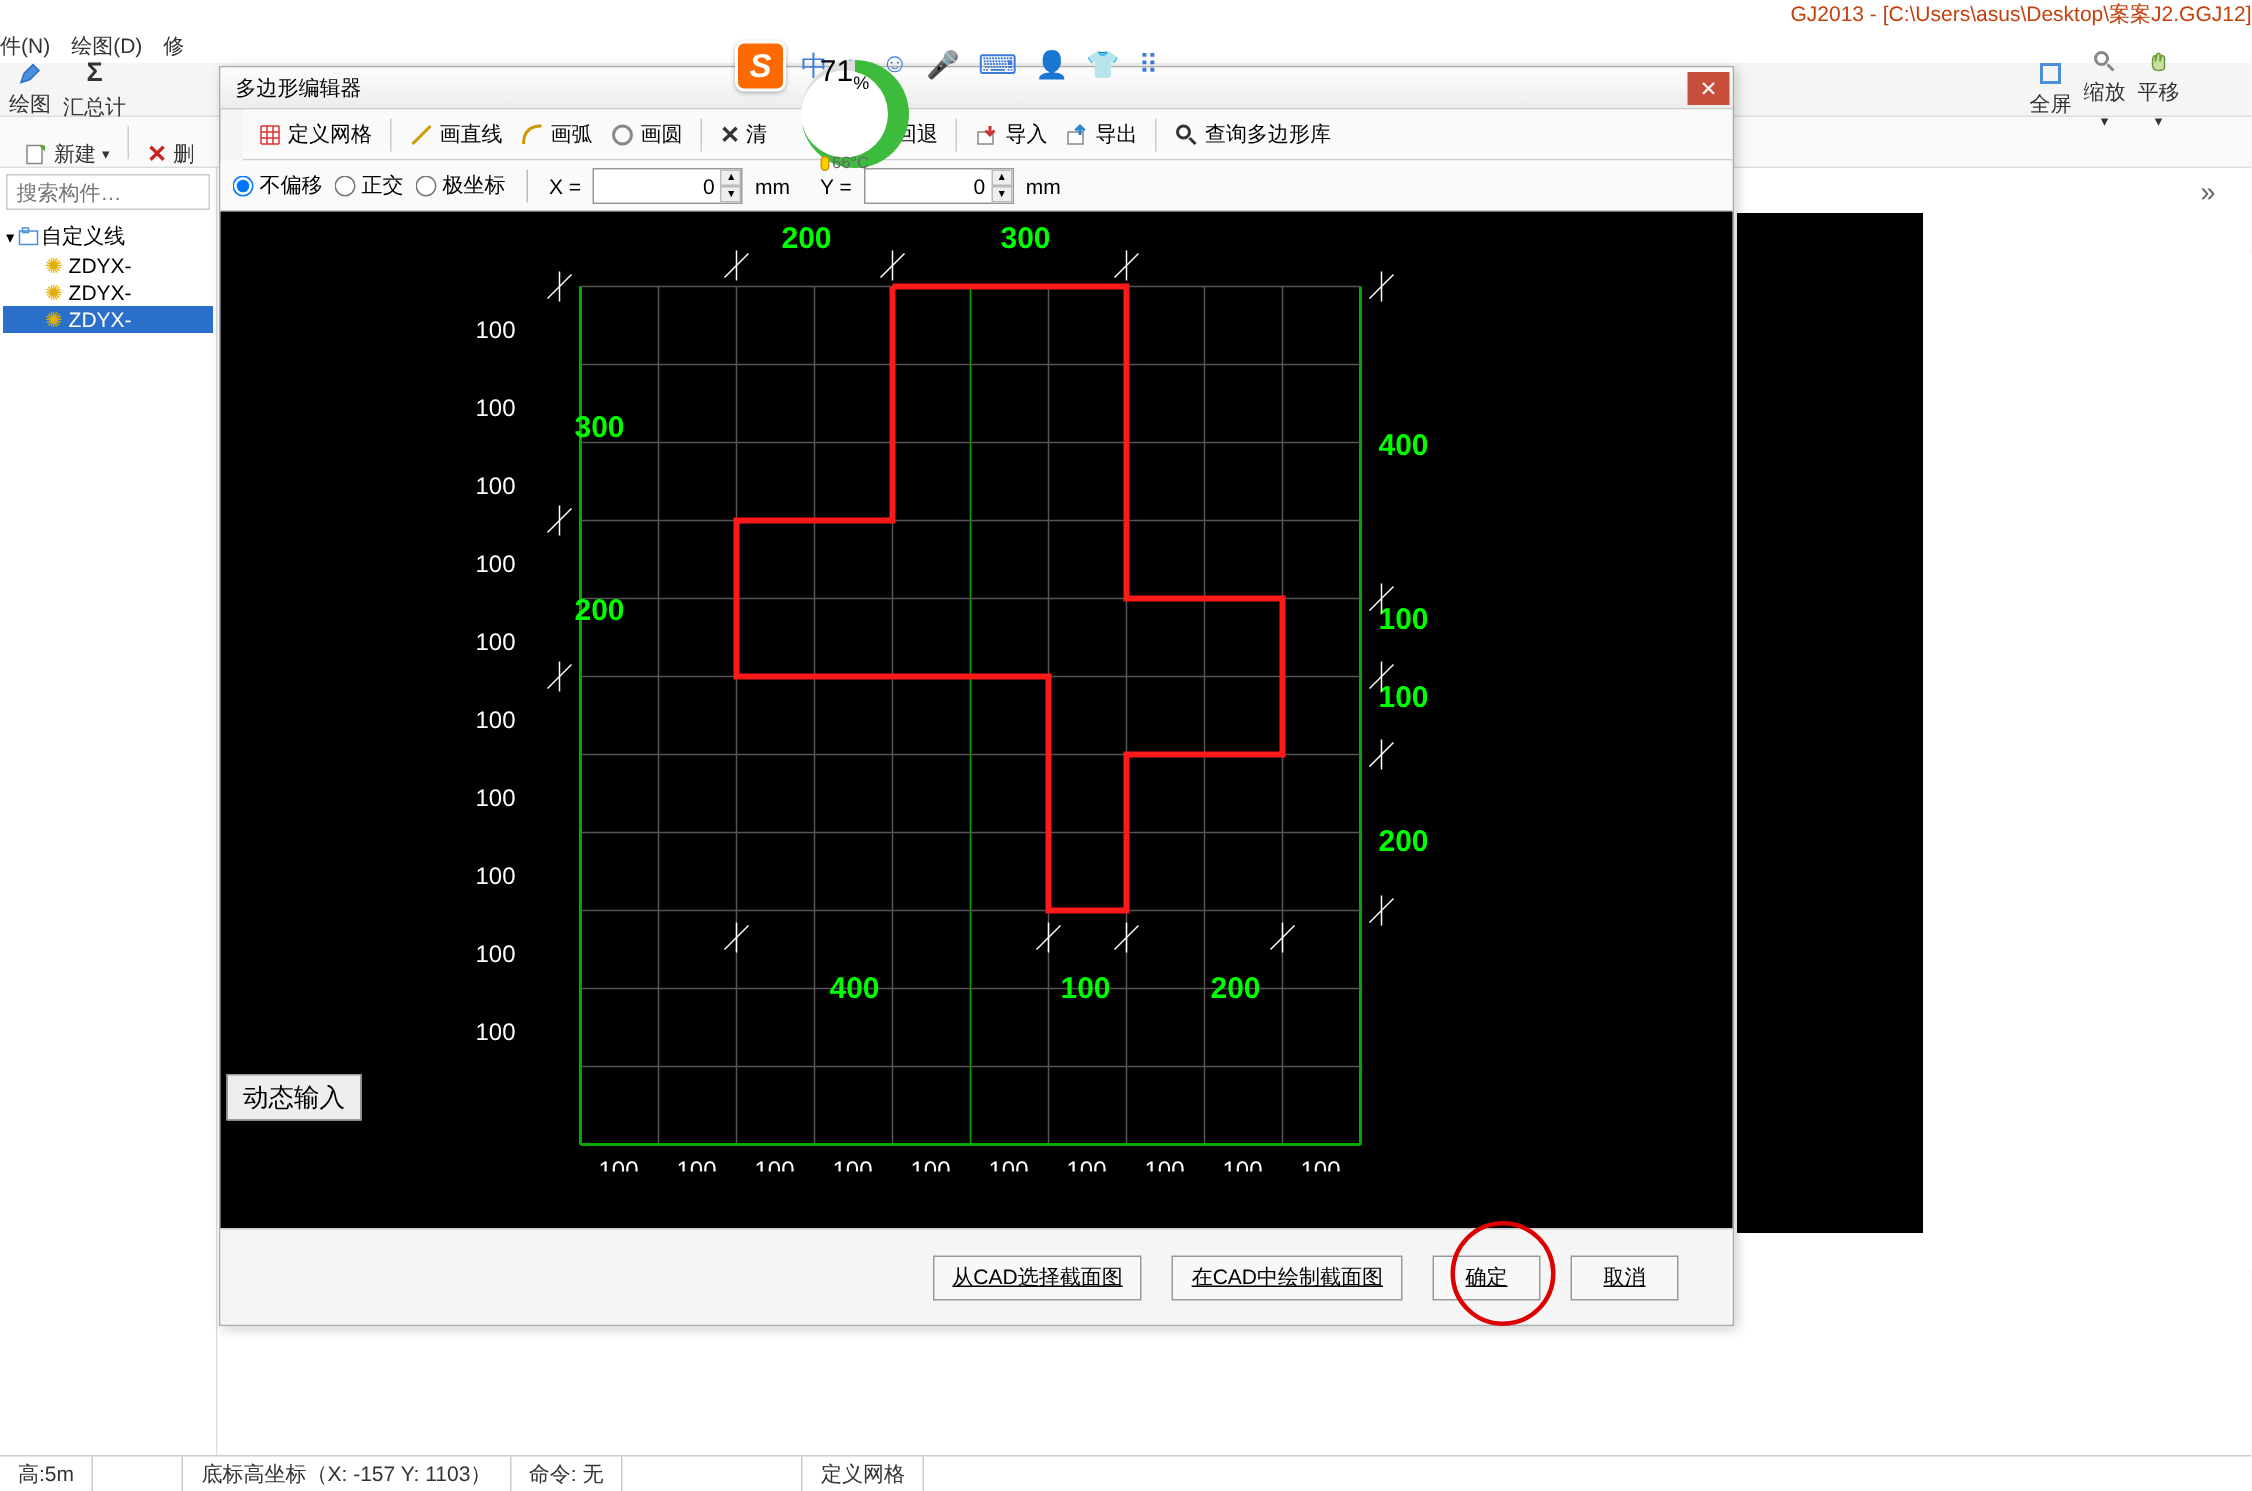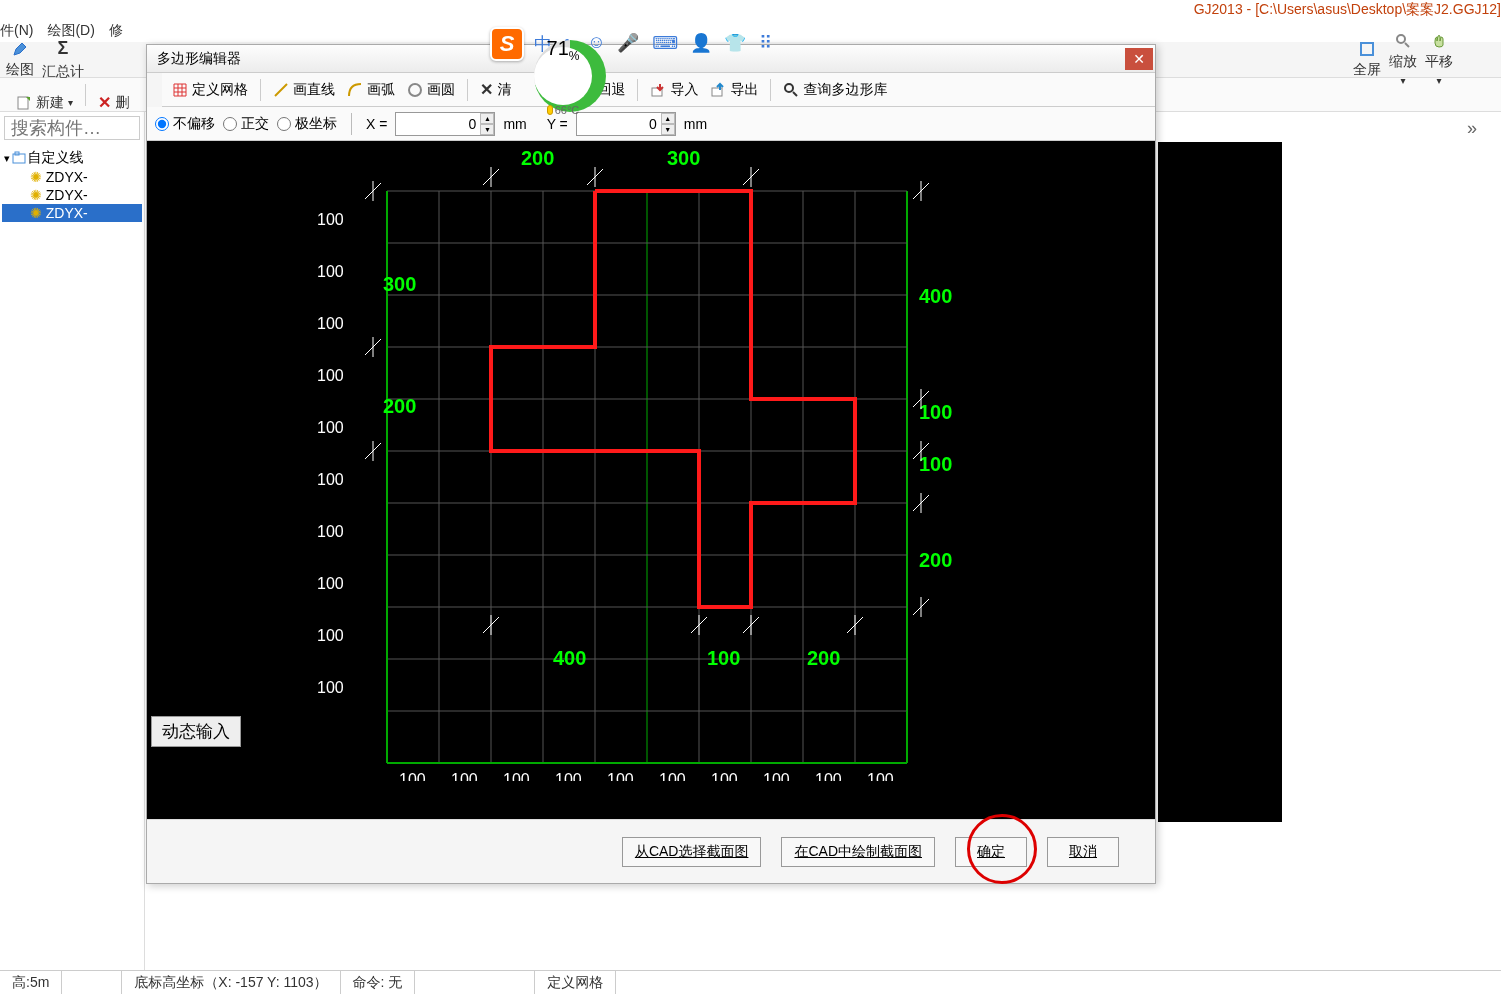--- a/index.html
+++ b/index.html
@@ -10,21 +10,21 @@
 
 .top-toolbar { height: 36px; background: #f5f5f5; border-bottom: 1px solid #ddd; display: flex; align-items: center; gap: 8px; padding-left: 6px; font-size: 14px; color: #333; }
 .top-toolbar .tb-item { display: inline-flex; align-items: center; gap: 4px; cursor: pointer; flex-direction: column; }
 
 .sub-toolbar { height: 34px; background: #fafafa; border-bottom: 1px solid #ddd; display: flex; align-items: center; padding-left: 10px; font-size: 14px; color: #333; gap: 4px; }
 .sub-toolbar .btn { display: inline-flex; align-items: center; gap: 4px; padding: 2px 6px; cursor: pointer; margin-top: 16px; }
 .sub-toolbar .sep { width: 1px; height: 22px; background: #ccc; margin: 0 2px; }
 
 .body-row { display: flex; height: calc(100% - 130px); }
 .left-panel { width: 145px; background: #fff; border-right: 1px solid #ddd; display: flex; flex-direction: column; }
-.search-box { border: 1px solid #ccc; margin: 4px; height: 24px; font-size: 18px; padding: 0 6px; color: #888; }
+.search-box { border: 1px solid #ccc; margin: 4px; height: 24px; font-size: 14px; padding: 0 6px; color: #888; }
 .tree { flex: 1; padding: 4px 2px; font-size: 14px; }
 .tree .node { padding: 1px 0 1px 16px; white-space: nowrap; overflow: hidden; }
 .tree .node.selected { background: #2a6fc9; color: #fff; }
 .tree .gear { color: #e0b000; }
 .tree .root { padding-left: 2px; display: flex; align-items: center; gap: 2px; }
 .tree .child { padding-left: 28px; display: flex; align-items: center; gap: 4px; }
 
 .right-area { flex: 1; position: relative; background: #fff; }
 .chevron { position: absolute; top: 6px; right: 24px; font-size: 18px; color: #666; }
 

